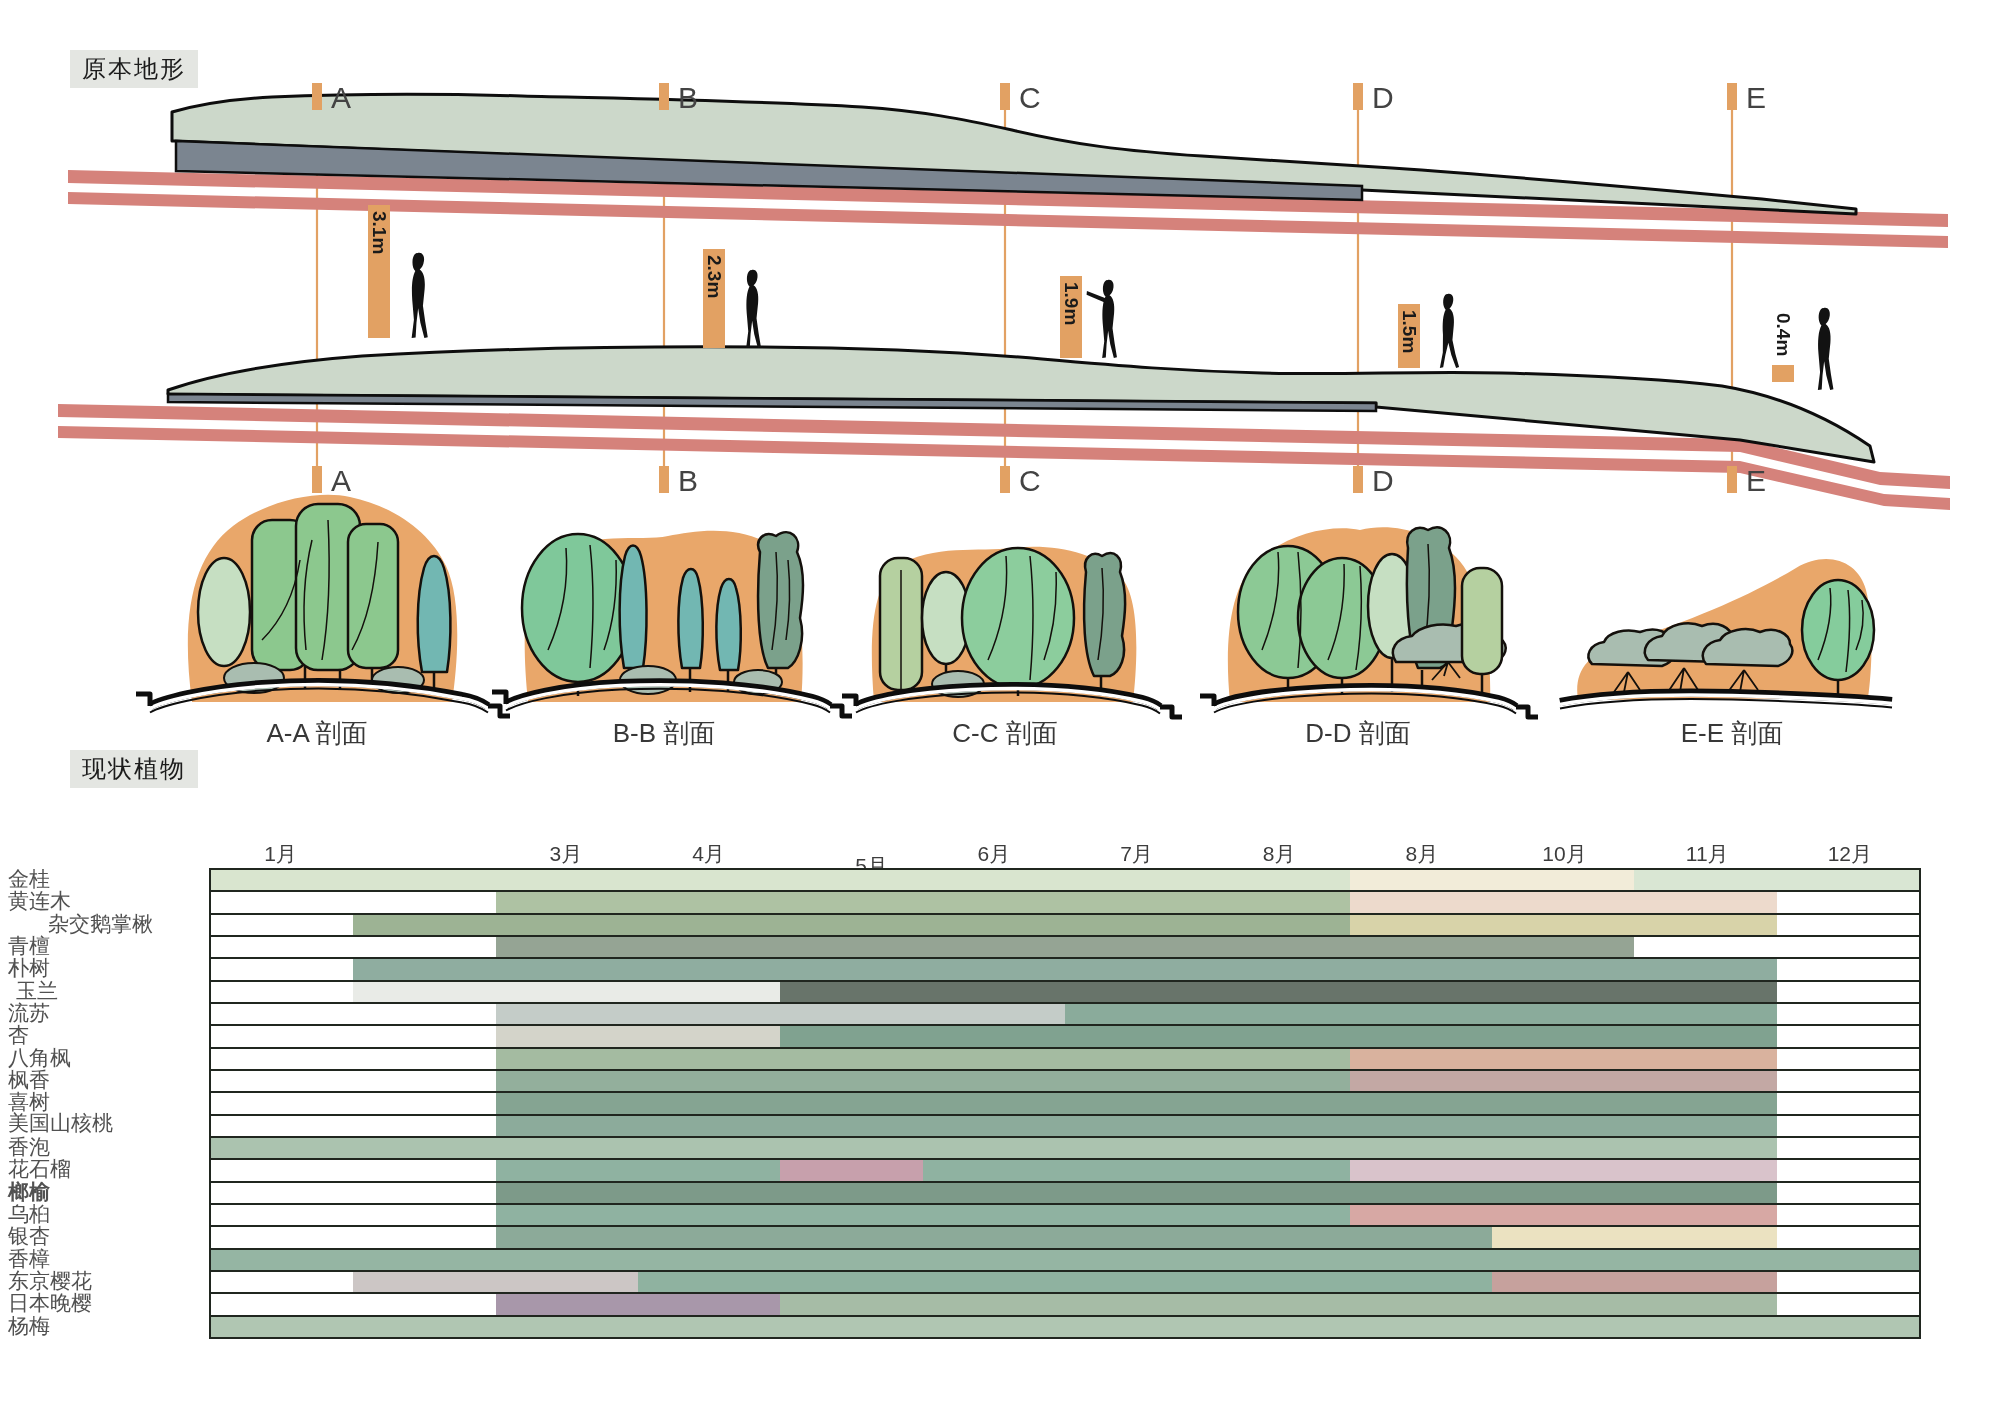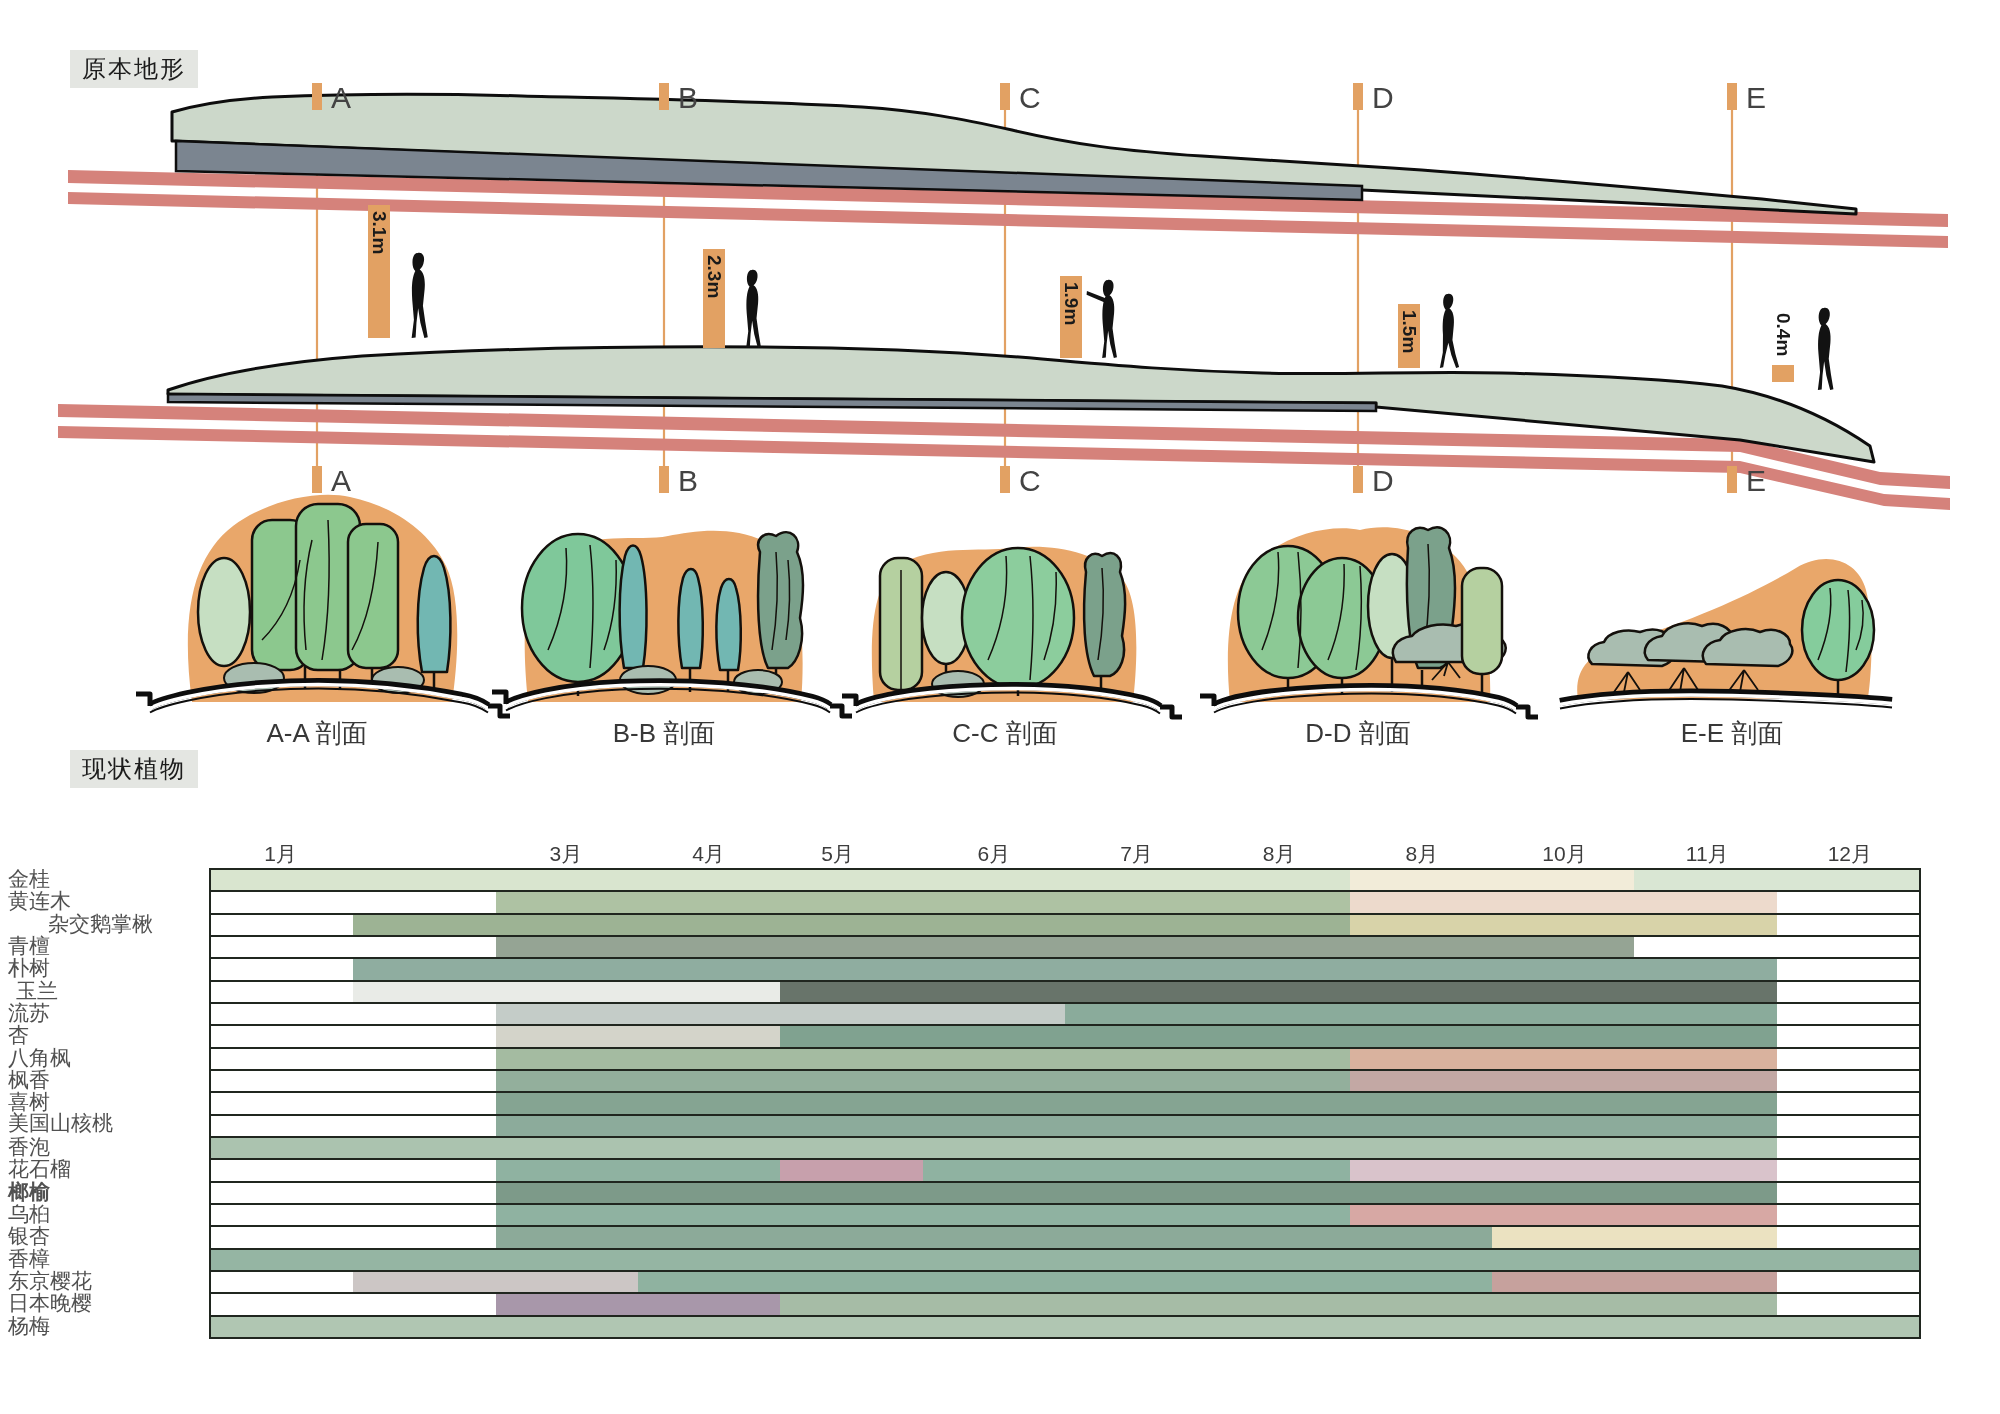--- a/index.html
+++ b/index.html
@@ -204,21 +204,21 @@
   </svg>
 
   <div class="chip" id="chip-plants">现状植物</div>
 
   <div id="chart-area">
     <div id="months">
         <div class="month-label" style="left: 209px;">1月</div>
         <div class="month-label" style="left: 351.67px; margin-top: 46px;">2月</div>
         <div class="month-label" style="left: 494.34px;">3月</div>
         <div class="month-label" style="left: 637.01px;">4月</div>
-        <div class="month-label" style="left: 766px;">5月</div>
+        <div class="month-label" style="left: 800px; margin-top: 12px;">5月</div>
         <div class="month-label" style="left: 922.35px;">6月</div>
         <div class="month-label" style="left: 1065.02px;">7月</div>
         <div class="month-label" style="left: 1207.69px;">8月</div>
         <div class="month-label" style="left: 1350.36px;">8月</div>
         <div class="month-label" style="left: 1493.03px;">10月</div>
         <div class="month-label" style="left: 1635.7px;">11月</div>
         <div class="month-label" style="left: 1778.37px;">12月</div>
       </div>
     <div id="plant-labels">
         <div class="plant-label" style="top: 48px;">金桂</div>

